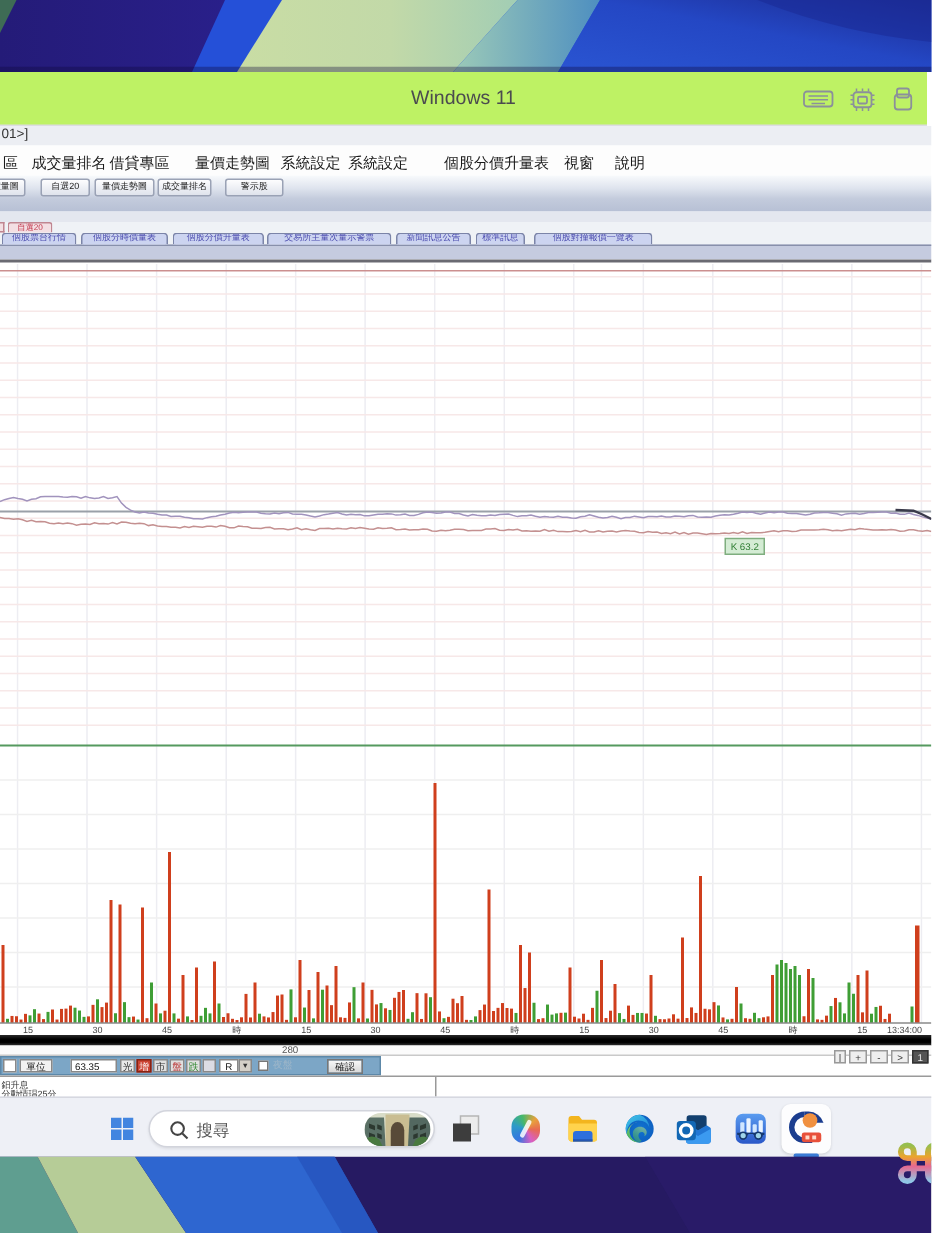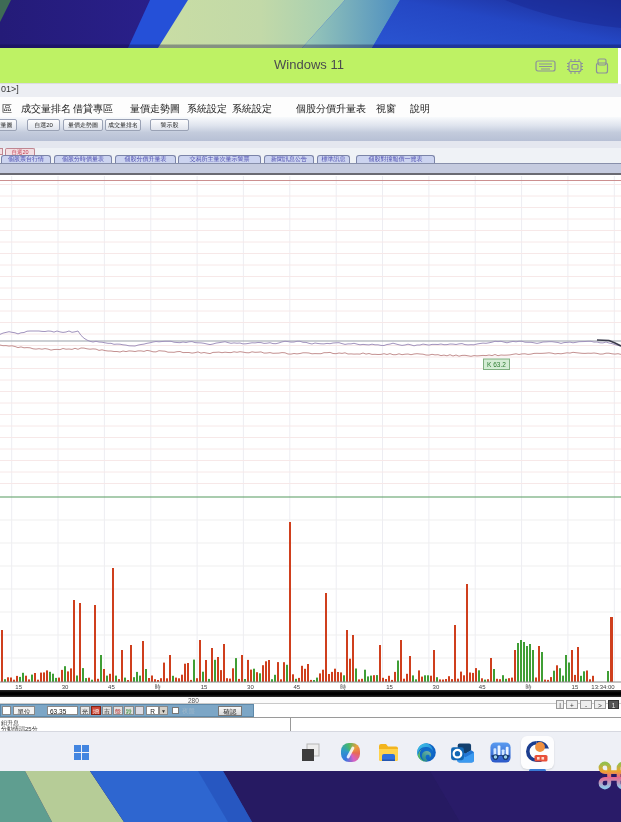--- a/index.html
+++ b/index.html
@@ -374,20 +374,44 @@
 <div class="txt" style="left:1px;top:7px">分動情琩25分</div>
 <div style="position:absolute;left:290px;top:0;width:1px;height:14px;background:#999"></div>
 </div>
 <div class="abs" id="taskbar">
 <svg style="position:absolute;left:74px;top:13px" width="15" height="15" viewBox="0 0 15 15">
 <rect x="0" y="0" width="7" height="7" fill="#4285e0"></rect>
       <rect x="8" y="0" width="7" height="7" fill="#4285e0"></rect>
 <rect x="0" y="8" width="7" height="7" fill="#4285e0"></rect>
       <rect x="8" y="8" width="7" height="7" fill="#4285e0"></rect>
 </svg>
+<div style="position:absolute;left:99px;top:8px;width:191px;height:25px;background:#fff;border:1px solid #d2d4dc;border-radius:13px;box-shadow:0 1px 2px rgba(0,0,0,.08)">
+<svg style="position:absolute;left:13px;top:6px" width="13" height="13" viewBox="0 0 13 13" fill="none" stroke="#444" stroke-width="1.4">
+<circle cx="5.4" cy="5.4" r="4.2"></circle>
+        <path d="M8.6 8.6 L12 12"></path>
+      </svg>
+<span style="position:absolute;left:31px;top:5px;font-size:11px;color:#555">搜尋</span>
+<svg style="position:absolute;right:2px;top:1px" width="44" height="22" viewBox="0 0 44 22">
+<defs>
+          <clipPath id="pillclip">
+            <rect x="0" y="0" width="44" height="22" rx="11"></rect>
+          </clipPath>
+        </defs>
+<g clip-path="url(#pillclip)">
+<rect x="0" y="0" width="44" height="22" fill="#d8dcc8"></rect>
+<rect x="14" y="1" width="16" height="21" fill="#c9bd92"></rect>
+<path d="M17.5 22 V11.5 a4.5 5.5 0 0 1 9 0 V22 Z" fill="#584a38"></path>
+<path d="M0 3 h13 l1 19 h-14 Z" fill="#5a7066"></path>
+<path d="M44 3 h-14 l-1 19 h15 Z" fill="#536860"></path>
+<path d="M3 7 l4 1.5 v3 l-4 -1.5 Z M3 13 l4 1.5 v3 l-4 -1.5 Z M8.5 7.5 l3 1.2 v3 l-3 -1.2 Z M8.5 13.3 l3 1.2 v3 l-3 -1.2 Z M41 7 l-4 1.5 v3 l4 -1.5 Z M41 13 l-4 1.5 v3 l4 -1.5 Z M35.5 7.5 l-3 1.2 v3 l3 -1.2 Z M35.5 13.3 l-3 1.2 v3 l3 -1.2 Z" fill="#2c3830"></path>
+<path d="M0 19 q4 -6 10 -1 l2 4 h-12 Z" fill="#49793f"></path>
+<path d="M44 19 q-4 -6 -10 -1 l-2 4 h12 Z" fill="#49793f"></path>
+</g>
+      </svg>
+</div>
 <svg style="position:absolute;left:301px;top:11px" width="19" height="19" viewBox="0 0 19 19">
 <rect x="6" y="1" width="12" height="12" fill="#ececec" stroke="#b5b5b5" stroke-width="1"></rect>
 <rect x="1" y="6" width="12" height="12" fill="#3d3d3d"></rect>
 </svg>
 <div style="position:absolute;left:341px;top:11px;width:19px;height:19px;border-radius:42%;background:conic-gradient(from 215deg,#3377e0,#2d9ac8 70deg,#46b86a 130deg,#e8a03c 190deg,#e86a52 240deg,#d85fc4 300deg,#3377e0 360deg)">
 <div style="position:absolute;left:8px;top:3px;width:3px;height:13px;background:rgba(255,255,255,.85);transform:rotate(28deg);border-radius:2px"></div>
 </div>
 <svg style="position:absolute;left:378px;top:11px" width="21" height="19" viewBox="0 0 21 19">
 <path d="M1 3 a2 2 0 0 1 2-2 h5 l2 2.5 h8 a2 2 0 0 1 2 2 V16 a2 2 0 0 1-2 2 H3 a2 2 0 0 1-2-2 Z" fill="#f3b51e"></path>
 <path d="M1 6 h19 V16 a2 2 0 0 1-2 2 H3 a2 2 0 0 1-2-2 Z" fill="#ffd34d"></path>

